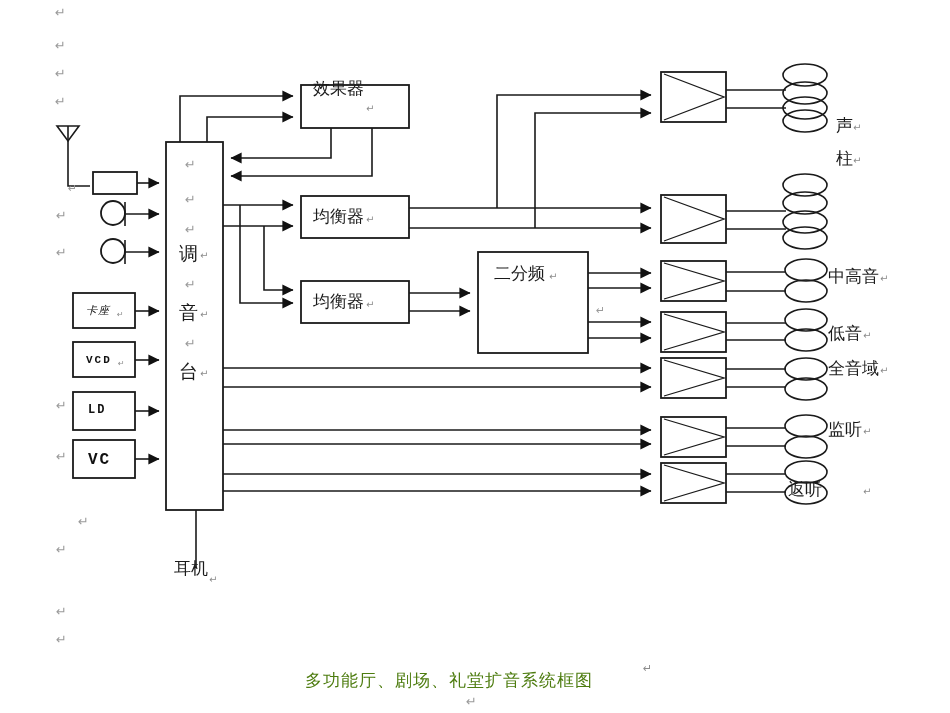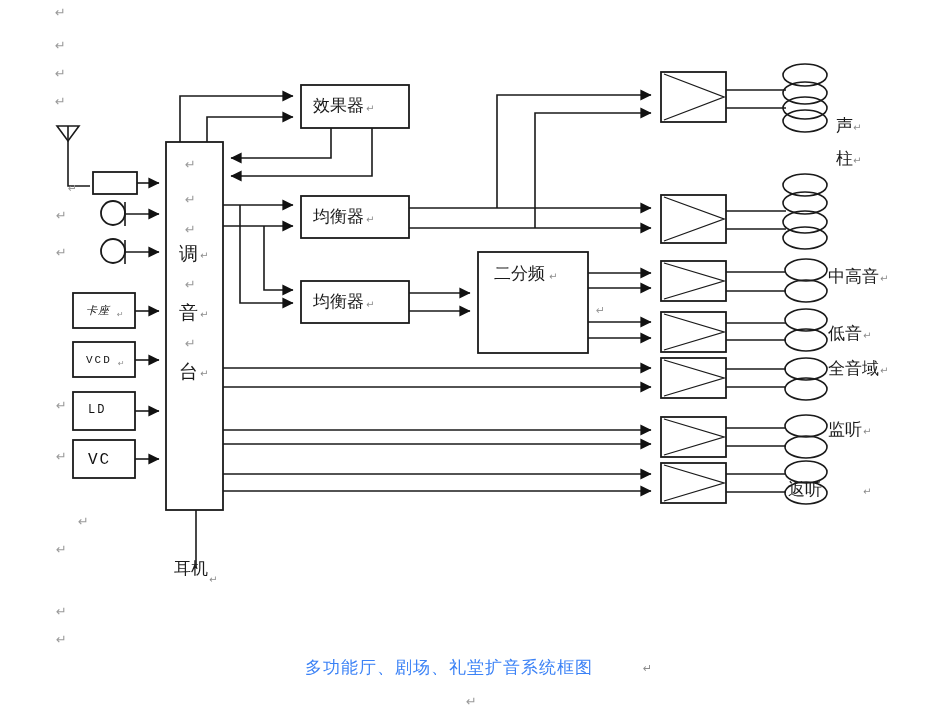--- a/index.html
+++ b/index.html
@@ -5,25 +5,25 @@
   html,body{margin:0;padding:0;background:#ffffff;}
   body{width:950px;height:713px;overflow:hidden;
        font-family:"Liberation Sans","DejaVu Sans",sans-serif;color:#000;}
   #stage{position:relative;width:950px;height:713px;background:#fff;}
   svg#diagram{position:absolute;left:0;top:0;width:950px;height:713px;}
   .lbl{position:absolute;white-space:nowrap;font-family:"DejaVu Sans","Liberation Sans",sans-serif;
        color:#1a1a1a;line-height:1;}
   .cjk{font-size:17px;}
   .cjk-big{font-size:19px;}
   .box-lbl{font-size:17px;}
-  .src-lbl{font-family:"Liberation Mono","DejaVu Sans Mono",monospace;font-size:11px;letter-spacing:2px;color:#111;}
+  .src-lbl{font-family:"Liberation Mono","DejaVu Sans Mono",monospace;font-size:11px;letter-spacing:2px;color:#111;font-weight:bold;}
   .src-lbl-cjk{font-family:"DejaVu Sans",sans-serif;font-size:11px;letter-spacing:1px;color:#111;font-style:italic;}
   .pilcrow{position:absolute;color:#9a9a9a;font-size:13px;font-family:"DejaVu Sans",sans-serif;}
   .pilcrow-sm{font-size:11px;}
-  .caption{position:absolute;font-family:Liberation Serif, serif;font-size:17px;color:#3b82f6;letter-spacing:1px;}
+  .caption{position:absolute;font-family:Liberation Serif, serif;font-size:17px;color:#4d7c0f;letter-spacing:1px;margin-top:13px;}
   .tiny-mark{position:absolute;color:#8c8c8c;font-size:8px;font-family:"DejaVu Sans",sans-serif;}
 </style>
 </head>
 <body>
 
 <div id="stage">
 
   <svg id="diagram" viewBox="0 0 950 713" xmlns="http://www.w3.org/2000/svg">
     <defs>
       <marker id="ah" viewBox="0 0 10 10" refX="9.5" refY="5" markerWidth="7" markerHeight="7" orient="auto-start-reverse">
@@ -246,21 +246,21 @@
   <div class="tiny-mark" style="left:200px;top:309px;font-size:10px">↵</div>
 
   <div class="pilcrow" style="left:185px;top:336px">↵</div>
 
   <div class="lbl cjk-big" style="left:179px;top:362px">台</div>
   <div class="tiny-mark" style="left:200px;top:368px;font-size:10px">↵</div>
 
   <div class="lbl cjk" style="left:174px;top:560px">耳机</div>
   <div class="tiny-mark" style="left:209px;top:574px;font-size:10px">↵</div>
 
-  <div class="lbl box-lbl" style="left:313px;top:97px">效果器</div>
+  <div class="lbl box-lbl" style="left:313px;top:80px">效果器</div>
   <div class="tiny-mark" style="left:366px;top:103px;font-size:10px">↵</div>
 
   <div class="lbl box-lbl" style="left:313px;top:208px">均衡器</div>
   <div class="tiny-mark" style="left:366px;top:214px;font-size:10px">↵</div>
 
   <div class="lbl box-lbl" style="left:313px;top:293px">均衡器</div>
   <div class="tiny-mark" style="left:366px;top:299px;font-size:10px">↵</div>
 
   <div class="lbl box-lbl" style="left:494px;top:265px">二分频</div>
   <div class="tiny-mark" style="left:549px;top:271px;font-size:10px">↵</div>

